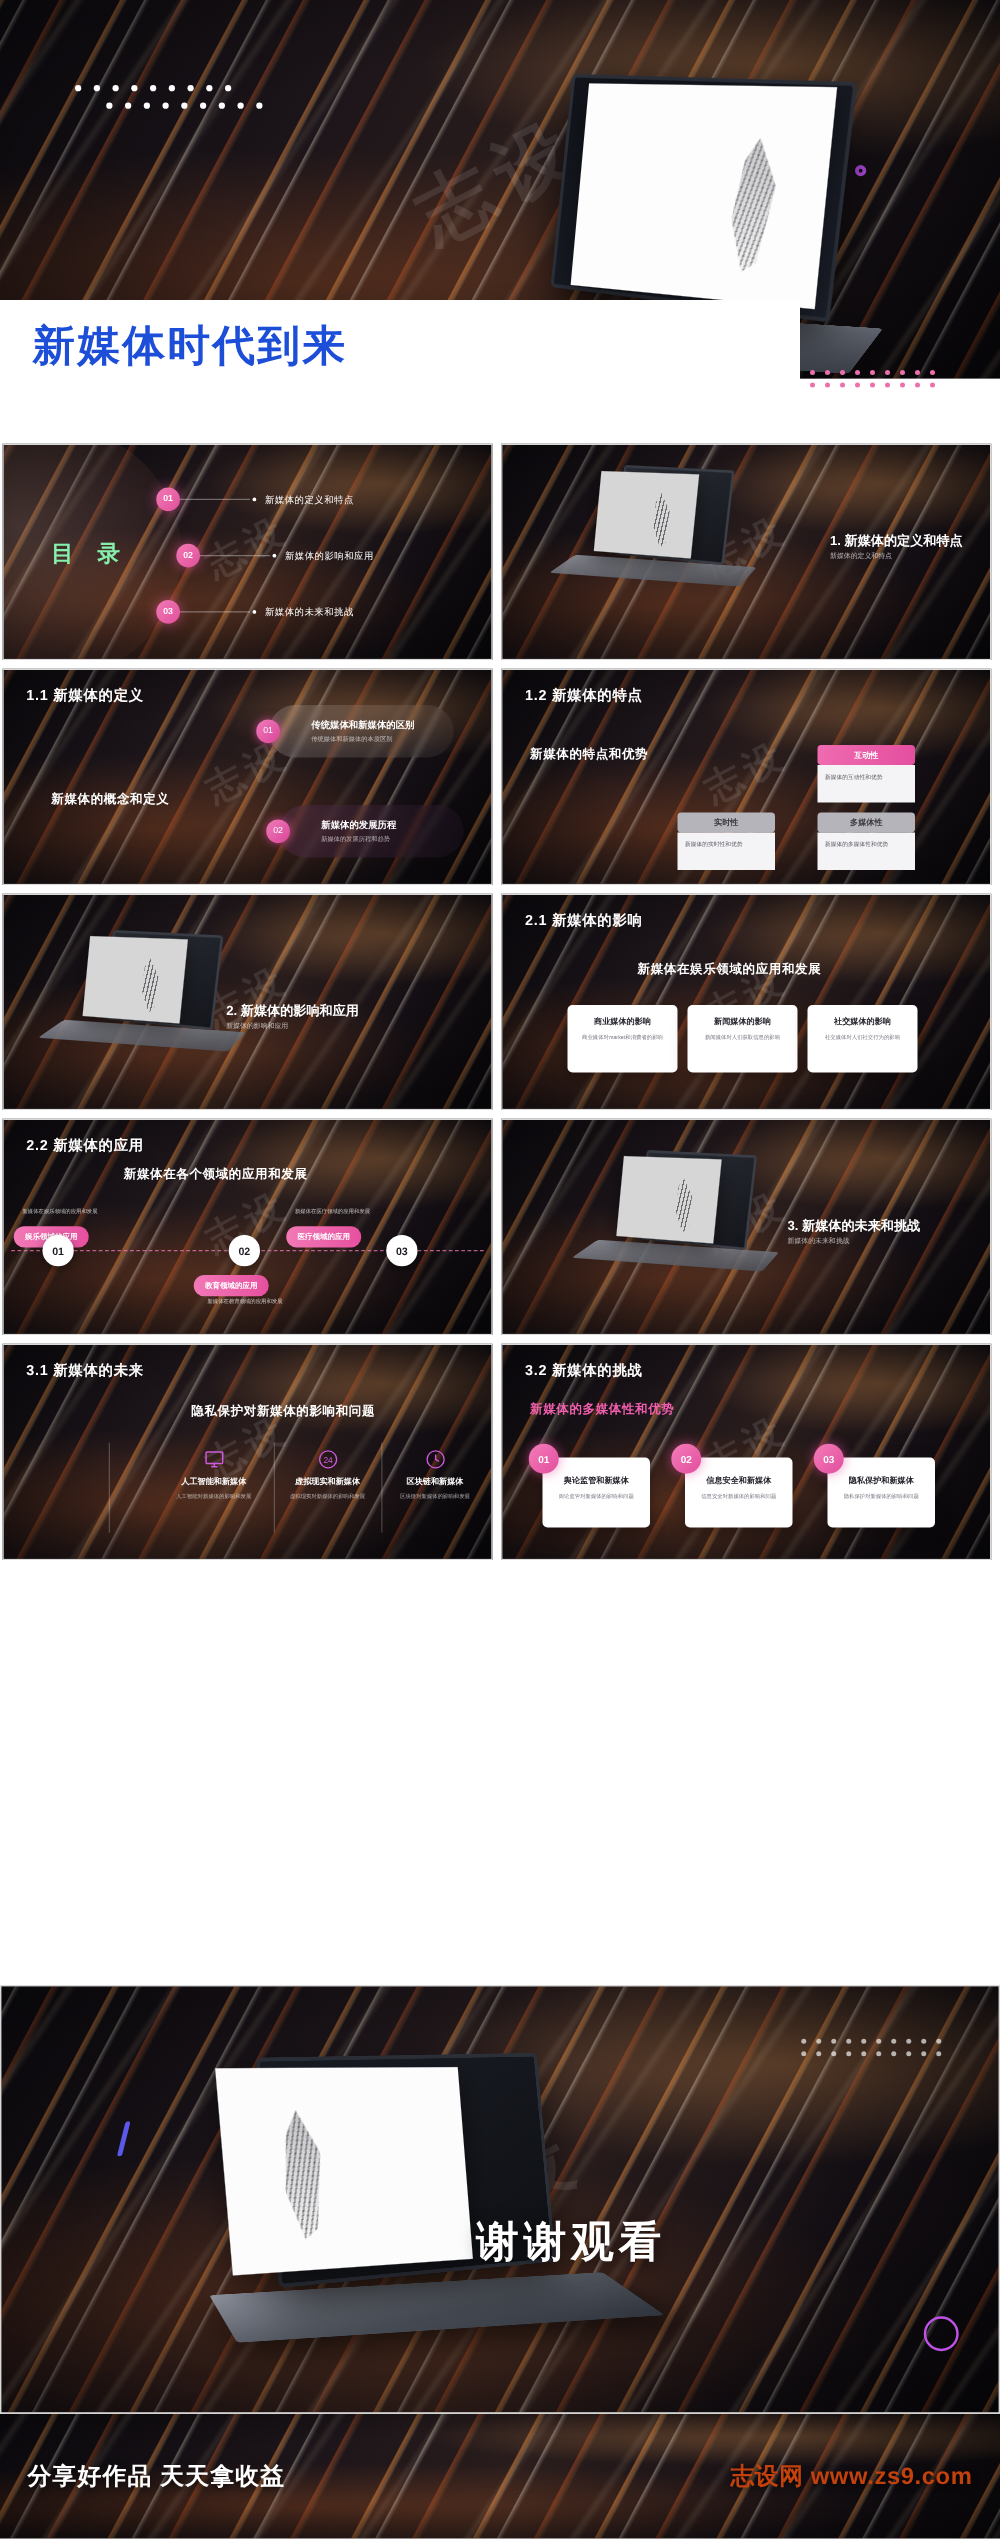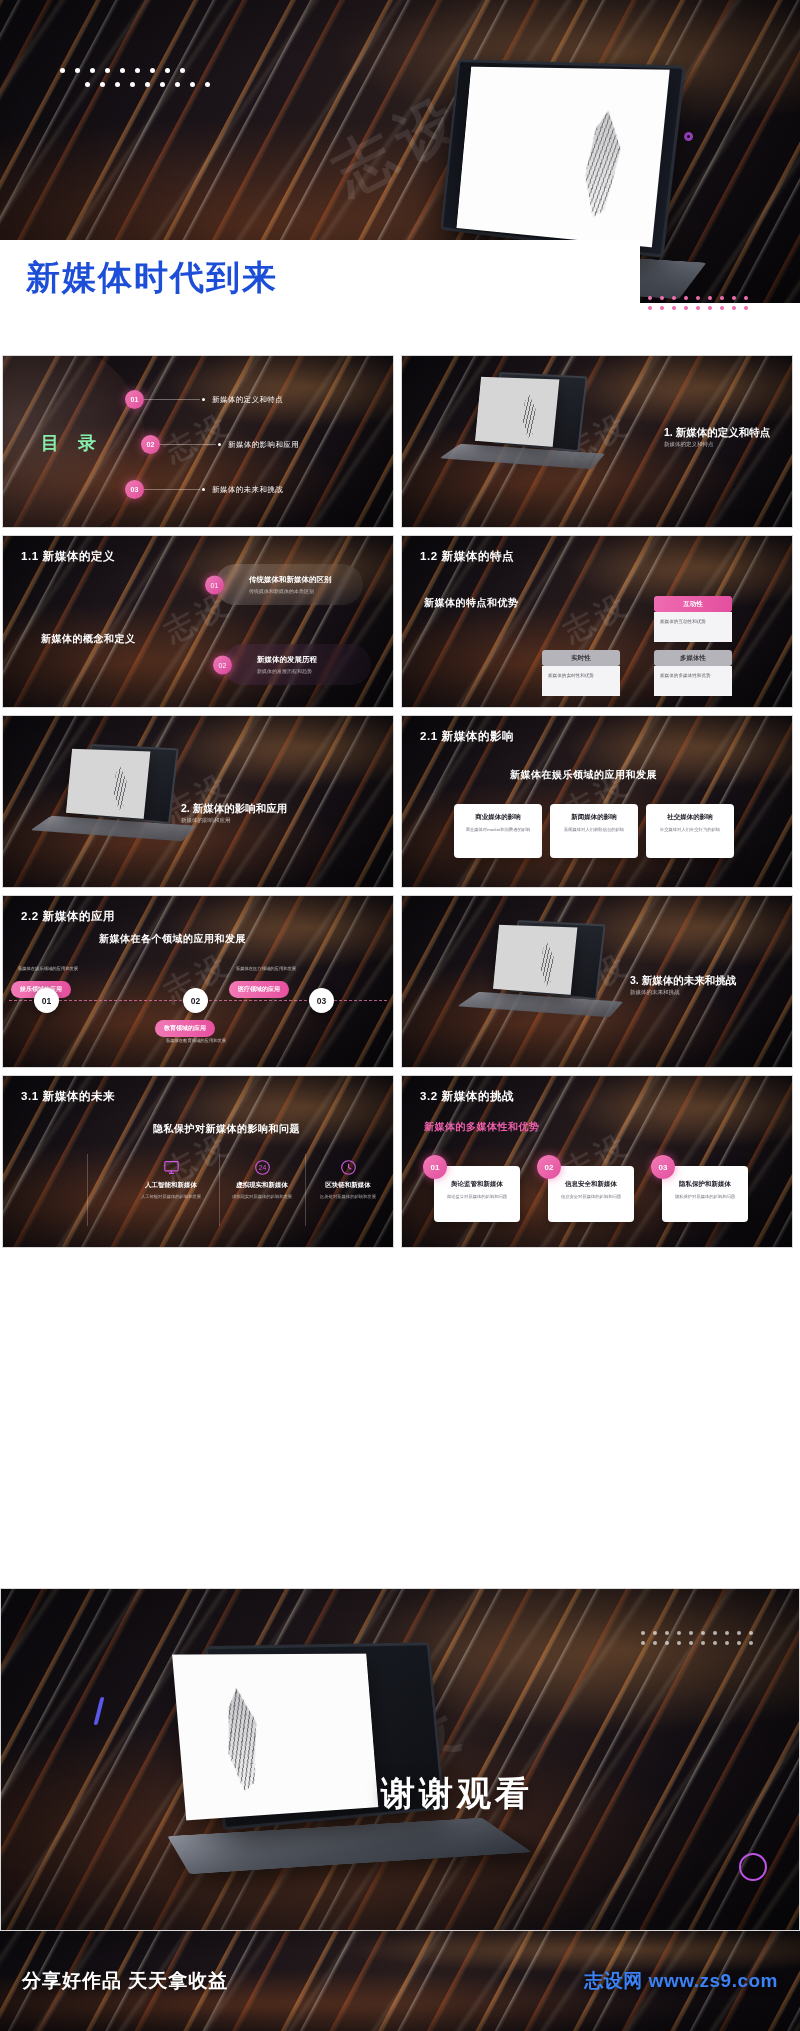--- a/index.html
+++ b/index.html
@@ -330,21 +330,21 @@
 
   
   #footer { position:absolute; left:0; top:1931px; width:800px; height:100px; overflow:hidden; }
   .footer-left {
     position:absolute; left:22px; top:50%; transform:translateY(-50%);
     font-size:19px; font-weight:700; color:#fff; letter-spacing:1px;
     text-shadow:0 2px 6px rgba(0,0,0,.7);
   }
   .footer-right {
     position:absolute; right:22px; top:50%; transform:translateY(-50%);
-    font-size:19px; font-weight:700; color:#3b82f6; letter-spacing:.5px;
+    font-size:19px; font-weight:700; color:#c2410c; letter-spacing:.5px;
     text-shadow:0 2px 6px rgba(0,0,0,.7);
   }
 </style>
 </head>
 <body>
 
 <section id="hero">
   <div class="hero-img road">
     <div class="vignette"></div>
     <div class="wm">志设</div>

